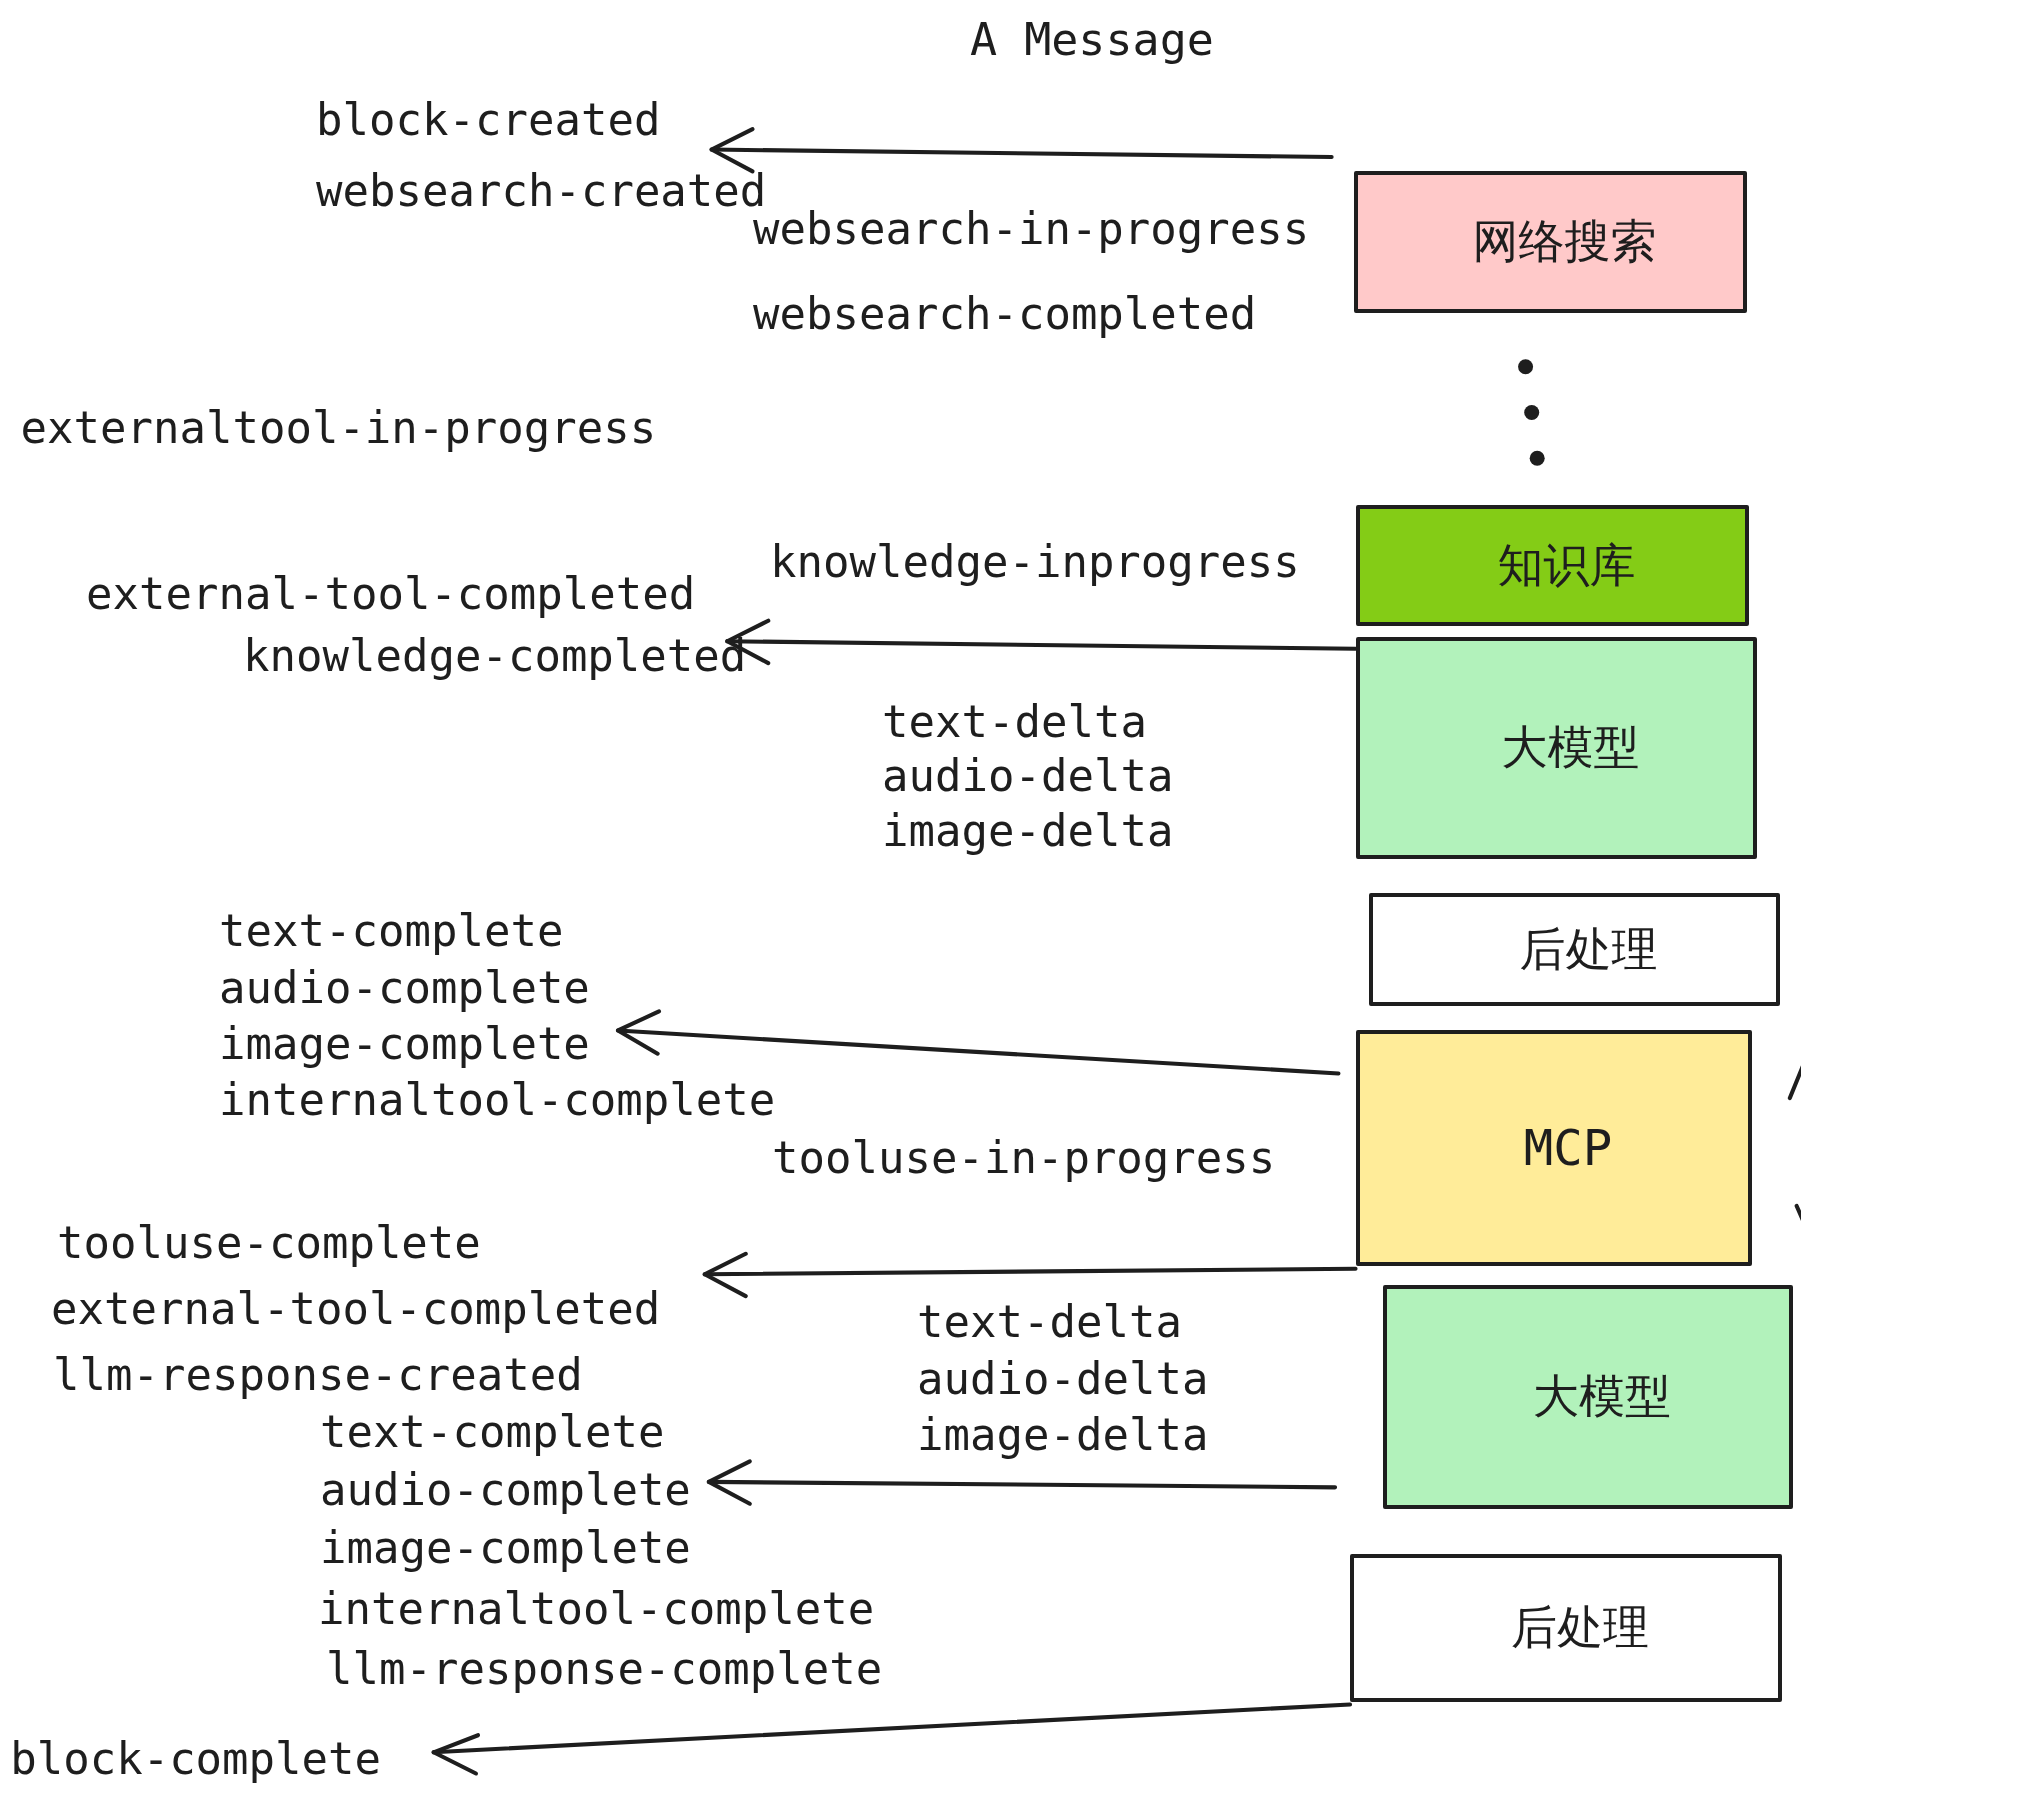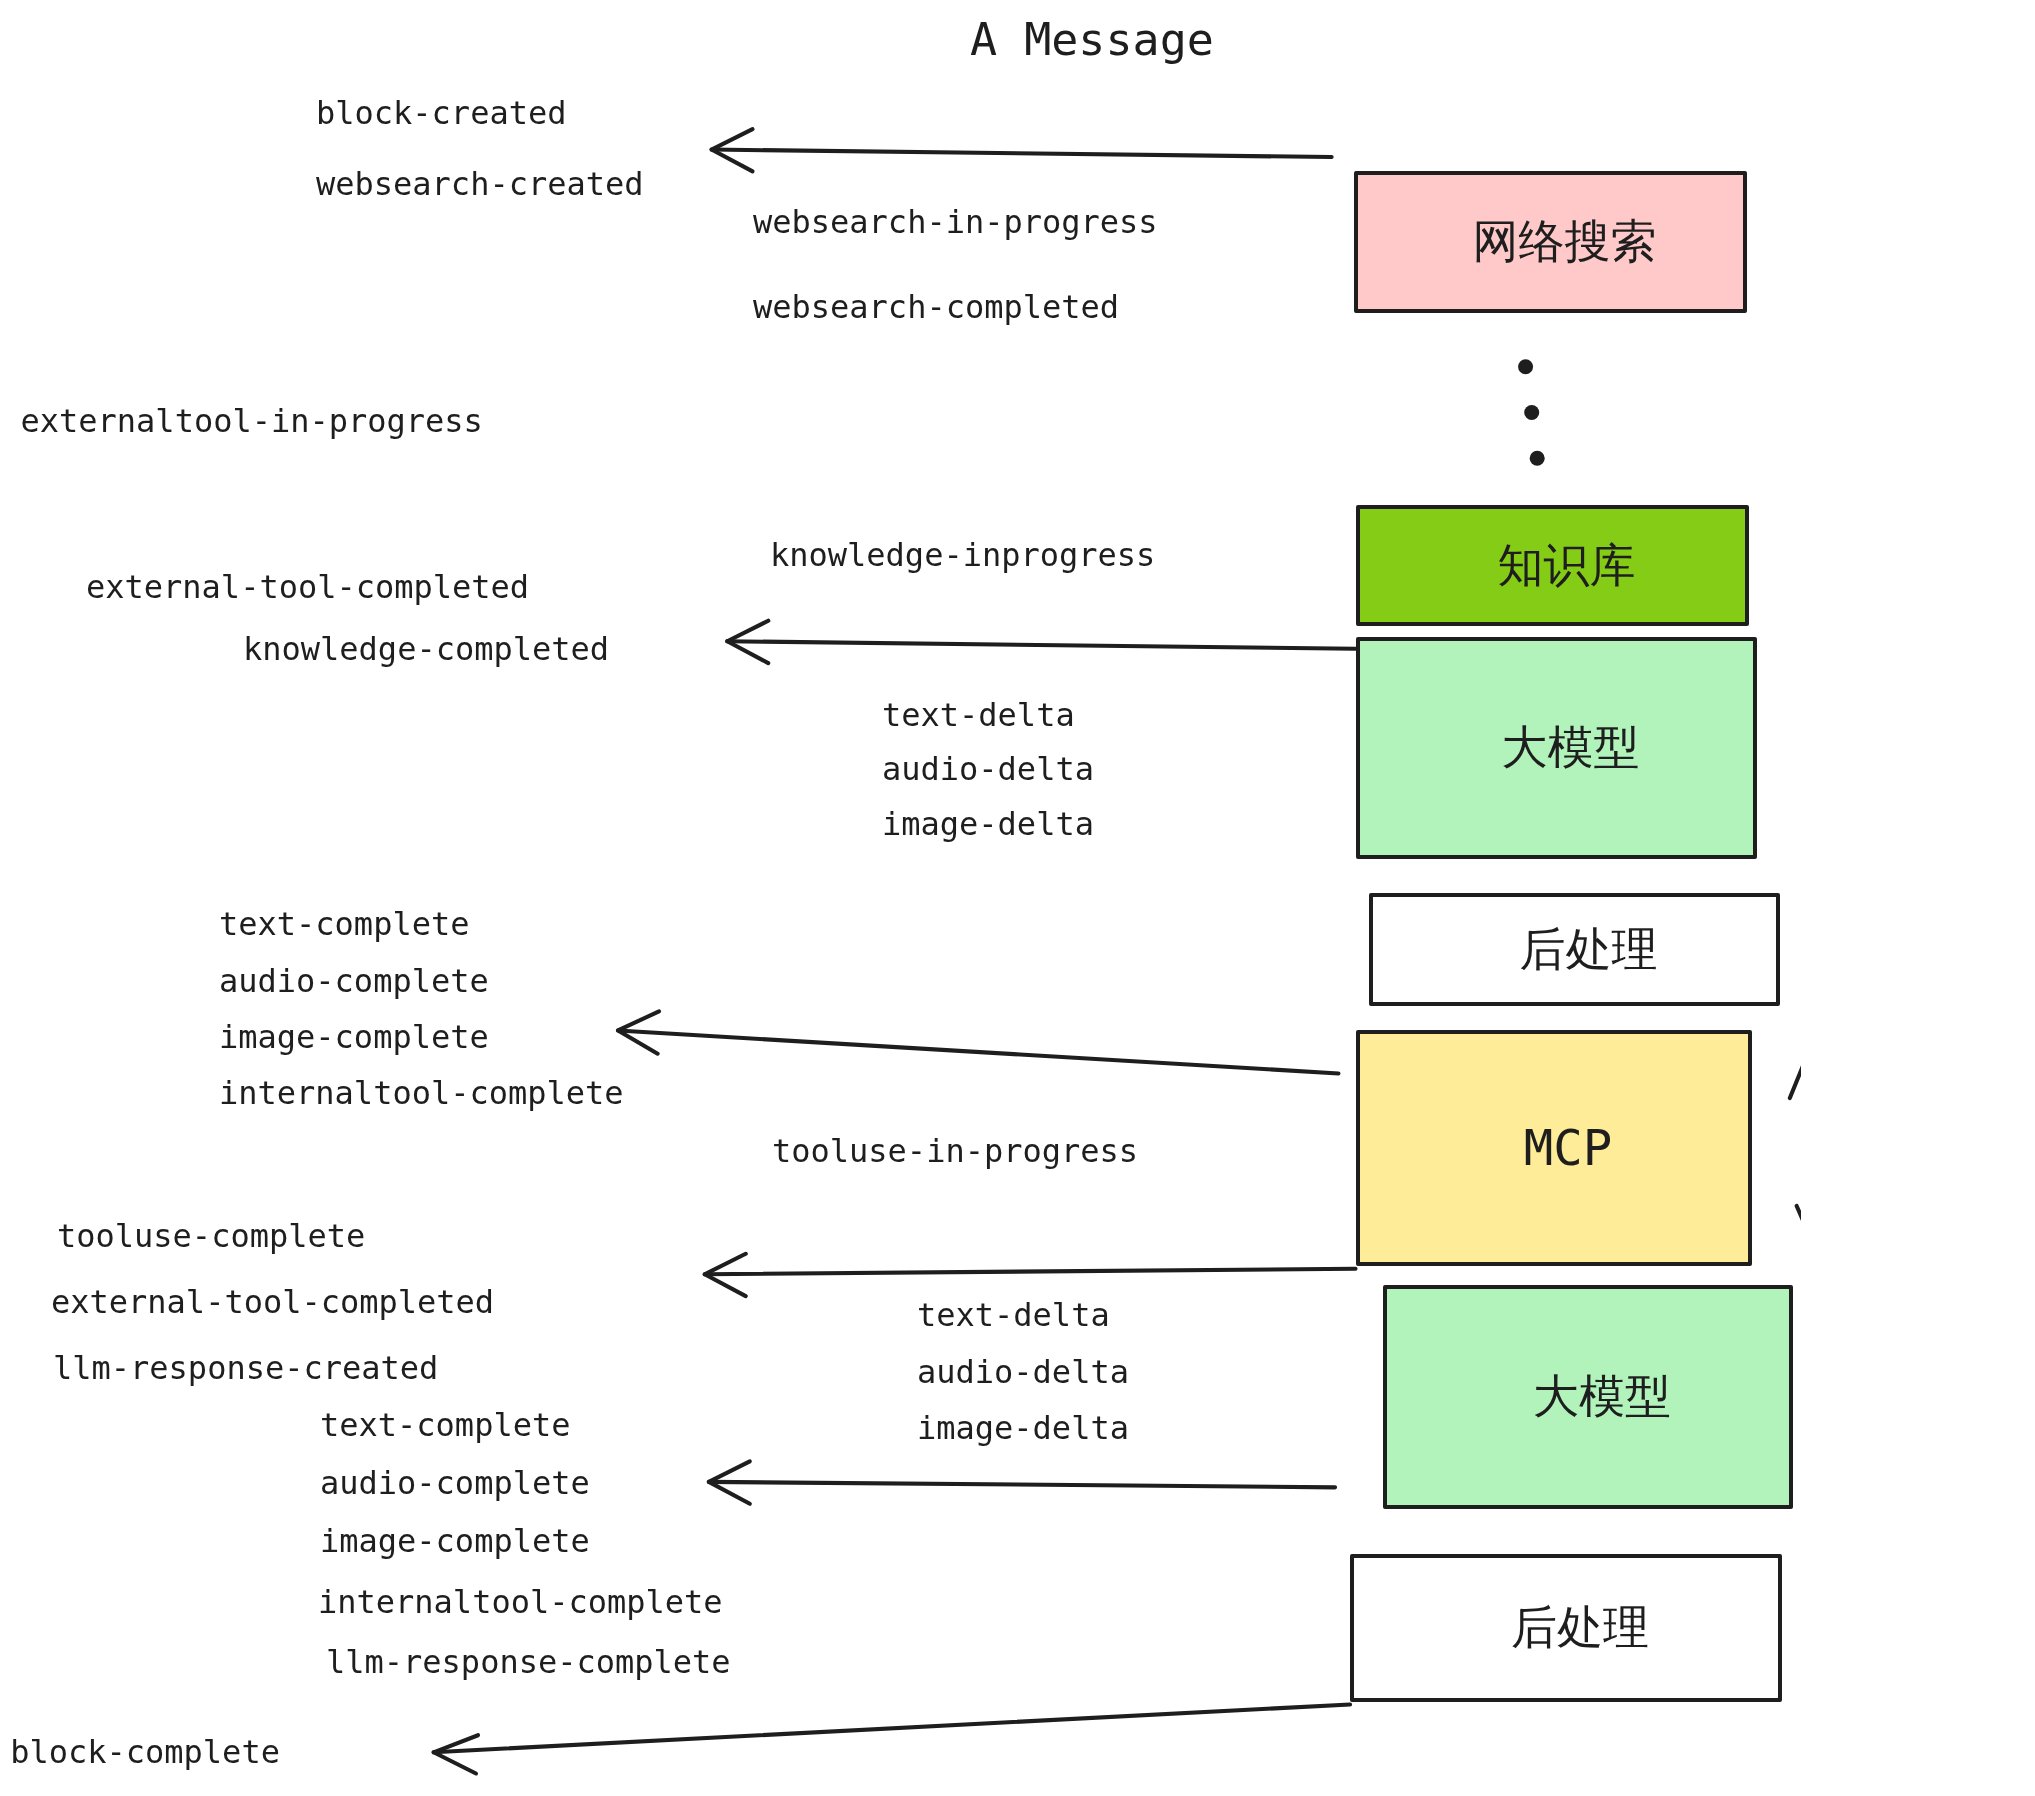--- a/index.html
+++ b/index.html
@@ -1,17 +1,17 @@
 <!DOCTYPE html>
 <html style="--ink: #1e1e1e;font-size:11px"><head>
 <meta charset="utf-8">
 <style>
   html,body{margin:0;padding:0;background:#ffffff;}
   .canvas{position:relative;width:1801px;height:1796px;background:#ffffff;overflow:hidden;}
-  .mono{position:absolute;font-family:"DejaVu Sans Mono",monospace;font-size:32px;line-height:1.1;
+  .mono{position:absolute;font-family:"DejaVu Sans Mono",monospace;font-size:44px;line-height:1.1;
         color:var(--ink);white-space:nowrap;}
   .cjk{font-family:"DejaVu Sans","Liberation Sans",sans-serif;}
   .title{font-size:45px;}
   .box{position:absolute;border:4.8px solid var(--ink);border-radius:2px;box-sizing:border-box;
        display:flex;align-items:center;justify-content:center;padding-left:28px;}
   .box-label{font-size:46px;color:var(--ink);white-space:nowrap;}
   .box-label-mono{font-family:"DejaVu Sans Mono",monospace;font-size:49px;color:var(--ink);}
   .side-label{position:absolute;font-size:42px;color:var(--ink);white-space:nowrap;}
   .overlay{position:absolute;left:0;top:0;width:2035px;height:1796px;}
   .stroke{stroke:var(--ink);stroke-width:6;fill:none;stroke-linecap:round;stroke-linejoin:round;}

